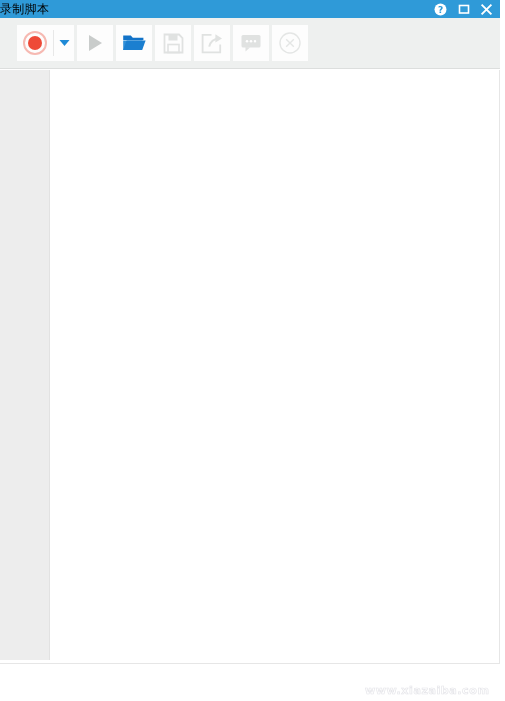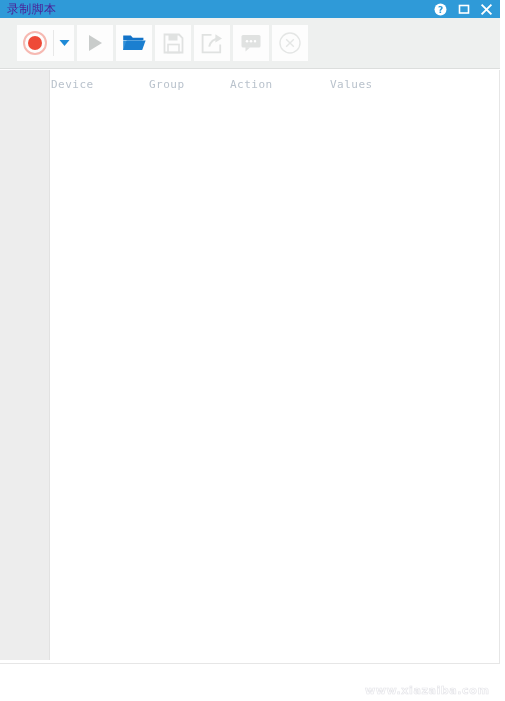--- a/index.html
+++ b/index.html
@@ -17,24 +17,23 @@
 
   
   .titlebar {
     position: absolute; left: 0; top: 0;
     width: 500px; height: 18px;
     background: #2f9ad8;
     display: flex; align-items: center;
     overflow: hidden;
   }
   .titlebar-title {
-    color: #4c1d95;
+    color: #000000;
     font-size: 12px;
     line-height: 18px;
-    padding-left: 7px;
     letter-spacing: 0.3px;
     white-space: nowrap;
     font-family: "DejaVu Sans", sans-serif;
   }
   .titlebar-spacer { flex: 1 1 auto; }
   .win-btns {
     display: flex; align-items: center;
     height: 18px;
     padding-right: 7px;
     gap: 10px;
@@ -253,26 +252,20 @@
         </svg>
       </div>
 
     </div>
   </div>
 
   <div class="sidebar"></div>
 
   <div class="content">
 
-    <div class="col-headers">
-      <div class="col-head" style="left:0px;">Device</div>
-      <div class="col-head" style="left:98px;">Group</div>
-      <div class="col-head" style="left:179px;">Action</div>
-      <div class="col-head" style="left:279px;">Values</div>
-    </div>
 
     <div class="table-body"></div>
   </div>
 
   <div class="bottom-rule"></div>
 
   <div class="watermark">
     <div class="wm-url">www.xiazaiba.com</div>
   </div>
 

